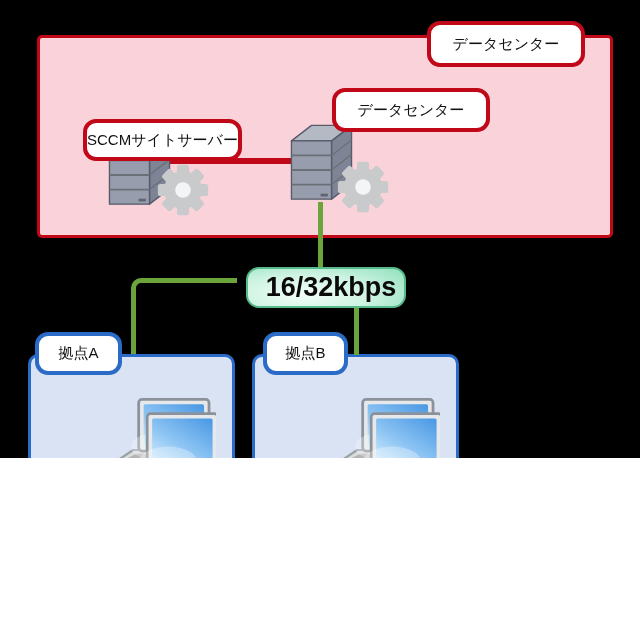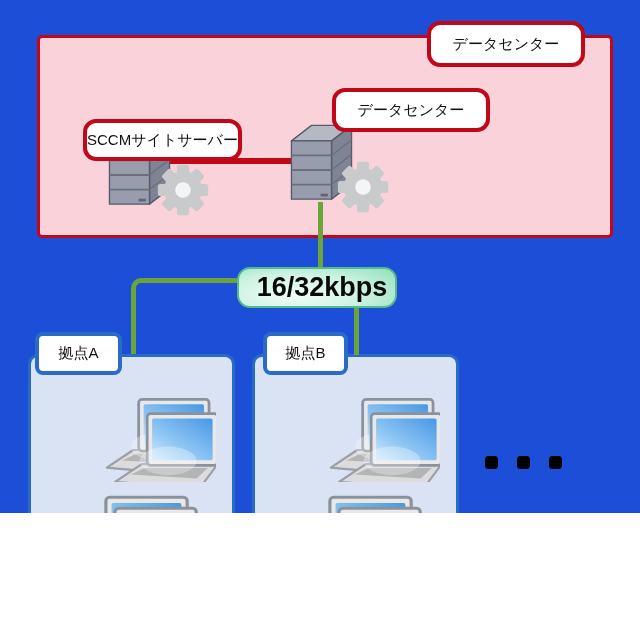--- a/index.html
+++ b/index.html
@@ -1,17 +1,17 @@
 <!DOCTYPE html>
 <html><head>
 <meta charset="utf-8">
 <style>
   html,body{margin:0;padding:0;background:#ffffff;}
   body{font-family:"Liberation Sans","DejaVu Sans",sans-serif;}
-  .stage{position:relative;width:640px;height:513px;background:#1d4ed8;overflow:hidden;}
+  .stage{position:relative;width:640px;height:458px;background:#000000;overflow:hidden;}
   .abs{position:absolute;}
 
   
   .dc-box{left:37px;top:35px;width:570px;height:197px;background:#FAD3DA;
           border:3px solid #C00818;border-radius:5px;z-index:1;}
   .red-callout{background:#ffffff;border:4px solid #C00818;border-radius:13px;
                display:flex;align-items:center;justify-content:center;
                font-size:15px;color:#111;z-index:6;box-sizing:border-box;}
   .dc-label{left:427px;top:21px;width:158px;height:46px;}
   .sccm-label{left:83px;top:83px;width:159px;height:42px;margin-top:36px;}
@@ -20,31 +20,31 @@
   
   .red-link{left:165px;top:158px;width:130px;height:6px;background:#C00818;z-index:2;}
   .green{background:#6BA43B;}
   .wan-v1{left:318px;top:202px;width:5px;height:66px;z-index:4;}
   .wan-elbow{left:131px;top:278px;width:106px;height:76px;
              border-left:5px solid #6BA43B;border-top:5px solid #6BA43B;
              border-top-left-radius:10px;box-sizing:border-box;z-index:4;}
   .wan-v2{left:354px;top:307px;width:5px;height:48px;z-index:4;}
 
   
-  .bw-badge{left:237px;top:267px;width:160px;height:41px;border-radius:13px;
+  .bw-badge{left:246px;top:267px;width:160px;height:41px;border-radius:13px;
             background:radial-gradient(ellipse 95% 120% at 36% 68%, #F2FEF8 0%, #CDF3E2 45%, #7EDCB2 100%);
             border:2px solid #57BA8D;display:flex;align-items:center;justify-content:center;
             font-size:27px;font-weight:600;color:#0a0a0a;z-index:5;box-sizing:border-box;padding-left:10px;}
 
   
   .site-box{top:354px;width:207px;height:264px;background:#DAE3F3;
             border:3px solid #2B6BC8;border-radius:10px;z-index:3;box-sizing:border-box;}
   .site-a{left:28px;}
   .site-b{left:252px;}
-  .blue-callout{background:#ffffff;border:4px solid #2B6BC8;border-radius:8px;
+  .blue-callout{background:#ffffff;border:4px solid #2B6BC8;border-radius:13px;
                 display:flex;align-items:center;justify-content:center;
                 font-size:15px;color:#111;z-index:6;box-sizing:border-box;}
   .site-a-label{left:35px;top:332px;width:87px;height:43px;}
   .site-b-label{left:263px;top:332px;width:85px;height:43px;}
 
   
   .server-svg{z-index:3;}
   .gear-svg{z-index:3;}
   .srv1{left:104px;top:121px;width:71px;height:88px;}
   .gear1{left:157px;top:164px;width:52px;height:52px;}

